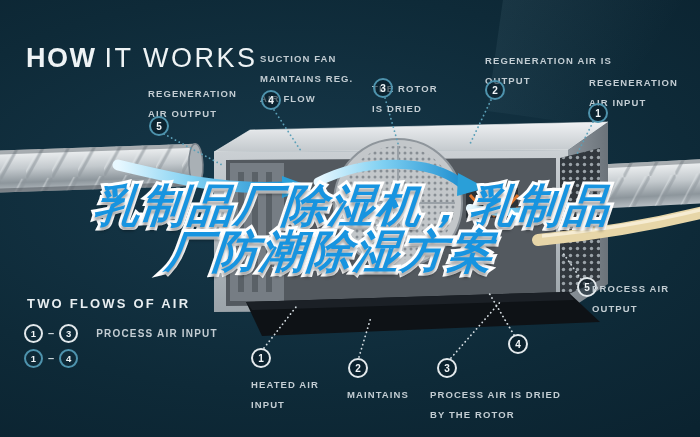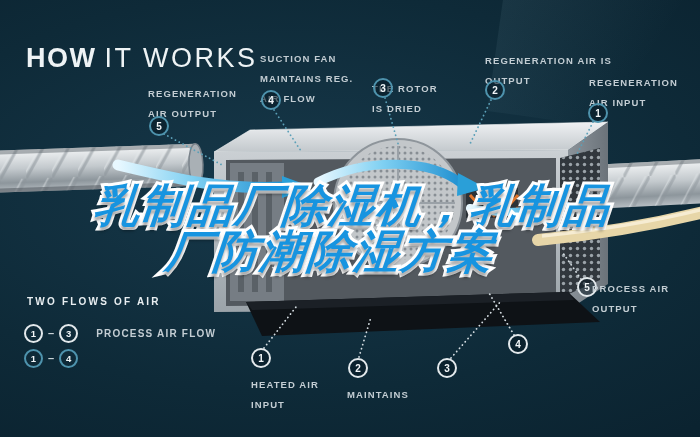--- a/index.html
+++ b/index.html
@@ -23,21 +23,21 @@
     letter-spacing:1.1px;line-height:20px;
   }
   .badge{
     position:absolute;width:20px;height:20px;border-radius:50%;
     display:flex;align-items:center;justify-content:center;box-sizing:border-box;
     font-size:10px;font-weight:700;color:#f2f6f8;background:rgba(8,26,36,.55);
   }
   .badge.teal{border:2px solid #4e93ad;}
   .badge.white{border:2px solid #e3e9ec;}
   .legend-heading{
-    position:absolute;left:27px;top:296px;color:#e8eef1;font-size:10px;
+    position:absolute;left:27px;top:296px;color:#e8eef1;font-size:13px;
     font-weight:700;letter-spacing:2.2px;white-space:nowrap;
   }
   .legend-row{position:absolute;left:24px;display:flex;align-items:center;height:20px;}
   .legend-row .lc{
     width:19px;height:19px;border-radius:50%;box-sizing:border-box;flex:0 0 auto;
     display:flex;align-items:center;justify-content:center;
     font-size:9.5px;font-weight:700;color:#f2f6f8;
   }
   .legend-row .lc.white{border:2px solid #e3e9ec;}
   .legend-row .lc.teal{border:2px solid #4e93ad;}
@@ -210,40 +210,41 @@
   <div class="lbl" style="left:251px;top:375px;width:95px;">HEATED AIR INPUT</div>
 
   <div class="badge white" style="left:348px;top:358px;">
       <span>2</span>
     </div>
   <div class="lbl" style="left:347px;top:385px;width:90px;">MAINTAINS</div>
 
   <div class="badge white" style="left:437px;top:358px;">
       <span>3</span>
     </div>
+  <div class="lbl" style="left:430px;top:385px;width:135px;">PROCESS AIR IS DRIED BY THE ROTOR</div>
 
   <div class="badge white" style="left:508px;top:334px;">
       <span>4</span>
     </div>
 
   <div class="badge white" style="left:577px;top:277px;">
       <span>5</span>
     </div>
   <div class="lbl" style="left:584px;top:279px;width:85px;margin-left:8px;">PROCESS AIR OUTPUT</div>
 
   <div class="legend-heading">TWO FLOWS OF AIR</div>
   <div class="legend-row" style="top:323px;">
     <span class="lc white">
         <span>1</span>
       </span>
     <span class="dash">–</span>
     <span class="lc white">
         <span>3</span>
       </span>
-    <span class="ltext">PROCESS AIR FLOW</span>
+    <span class="ltext">PROCESS AIR INPUT</span>
   </div>
   <div class="legend-row" style="top:348px;">
     <span class="lc teal">
         <span>1</span>
       </span>
     <span class="dash">–</span>
     <span class="lc teal">
         <span>4</span>
       </span>
   </div>

